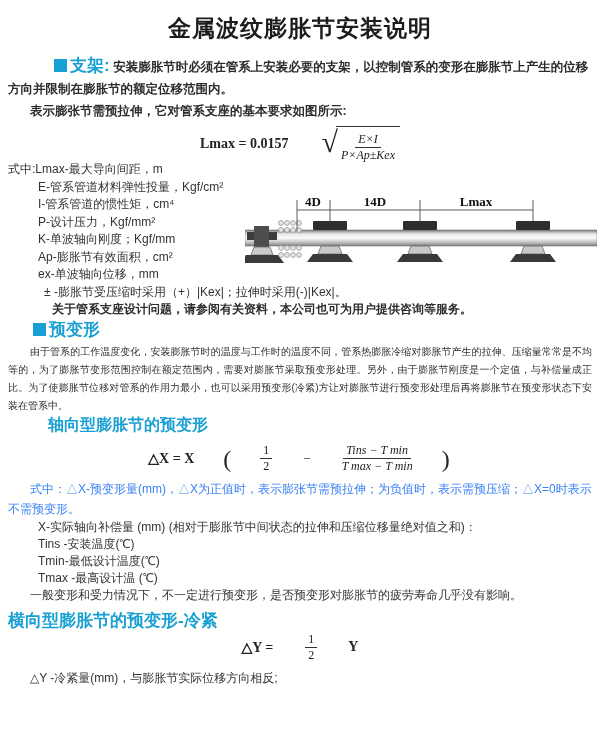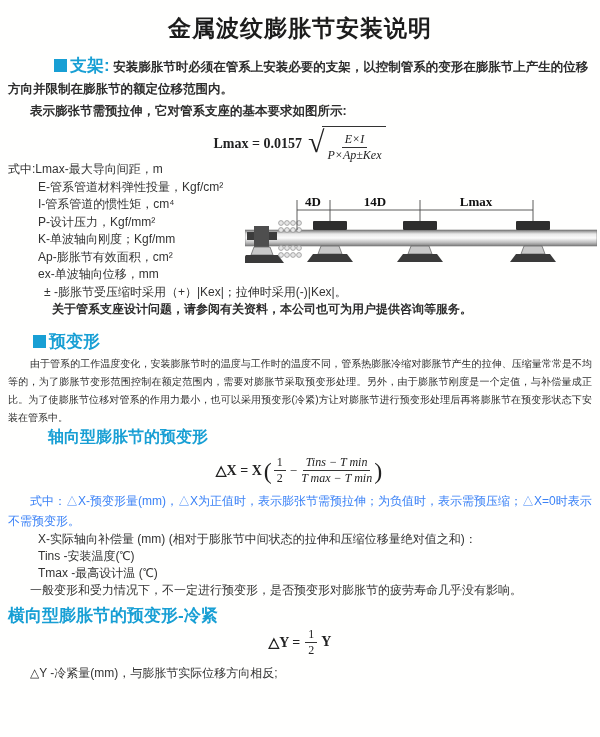--- a/index.html
+++ b/index.html
@@ -34,21 +34,21 @@
     font-size:12.5px;font-weight:bold;
     line-height:22px;color:#2d2d2d;
   }
   .p-example{
     margin:0 8px;text-indent:22px;
     font-size:12.5px;font-weight:bold;line-height:22px;color:#2d2d2d;
   }
   
   .formula{
     font-family:"Liberation Serif",serif;color:#222;
-    display:flex;align-items:center;justify-content:center;
+    display:flex;align-items:center;justify-content:center;gap:27px;
   }
   .formula1{margin-top:5px;height:34px;}
   .f-lhs{font-weight:bold;font-size:14px;}
   .radical{display:inline-flex;align-items:flex-start;margin-left:6px;}
   .rsign{font-size:30px;line-height:32px;font-weight:400;margin-right:-2px;}
   .rbody{border-top:1.5px solid #333;padding:2px 5px 0 5px;}
   .frac{display:inline-flex;flex-direction:column;align-items:center;font-size:12px;line-height:13px;}
   .frac .num{border-bottom:1px solid #333;padding:0 3px 1px 3px;}
   .frac .den{padding-top:1px;}
   .frac.ital{font-style:italic;}
@@ -56,21 +56,21 @@
   .minus{margin:0 4px;font-size:13px;}
   .formula2{margin-top:6px;height:36px;}
   .formula3{margin-top:0;height:30px;}
   .f-rhs{font-weight:bold;font-size:14px;margin-left:4px;}
   
   .defs{margin-top:0;font-size:12px;line-height:17.5px;color:#333;}
   .def-head{margin-left:8px;}
   .def-item{margin-left:38px;}
   .pm-note{margin-left:44px;font-size:12px;line-height:17.5px;}
   .consult{margin-left:52px;font-size:12px;line-height:17.5px;font-weight:bold;color:#2d2d2d;}
-  .sec2-header{margin:12px 0 0 33px;line-height:22px;}
+  .sec2-header{margin:0 0 0 33px;line-height:22px;}
   .p-main{
     margin:2px 8px 0 8px;text-indent:22px;
     font-size:10px;line-height:18px;text-align:justify;color:#2f2f2f;
   }
   .sub-header{
     margin:0 0 0 48px;font-size:16px;font-weight:bold;color:#189fd4;line-height:20px;
   }
   .p-explain{
     margin:2px 8px 0 8px;text-indent:22px;
     font-size:12px;line-height:20px;color:#3b82f6;
@@ -208,20 +208,21 @@
     <span class="den">T max − T min</span>
   </span>
   <span class="paren">)</span>
 </div>
 
 <p class="p-explain">式中：△X-预变形量(mm)，△X为正值时，表示膨张节需预拉伸；为负值时，表示需预压缩；△X=0时表示不需预变形。</p>
 
 <div class="axial-items">
   <div>X-实际轴向补偿量 (mm) (相对于膨胀节中间状态的拉伸和压缩位移量绝对值之和)：</div>
   <div>Tins -安装温度(℃)</div>
+  <div>Tmin-最低设计温度(℃)</div>
   <div>Tmax -最高设计温 (℃)</div>
 </div>
 
 <p class="p-note">一般变形和受力情况下，不一定进行预变形，是否预变形对膨胀节的疲劳寿命几乎没有影响。</p>
 
 <div class="sub-header2">横向型膨胀节的预变形-冷紧</div>
 
 <div class="formula formula3">
   <span class="f-lhs">△Y =</span>
   <span class="frac" style="margin-left:5px;">

